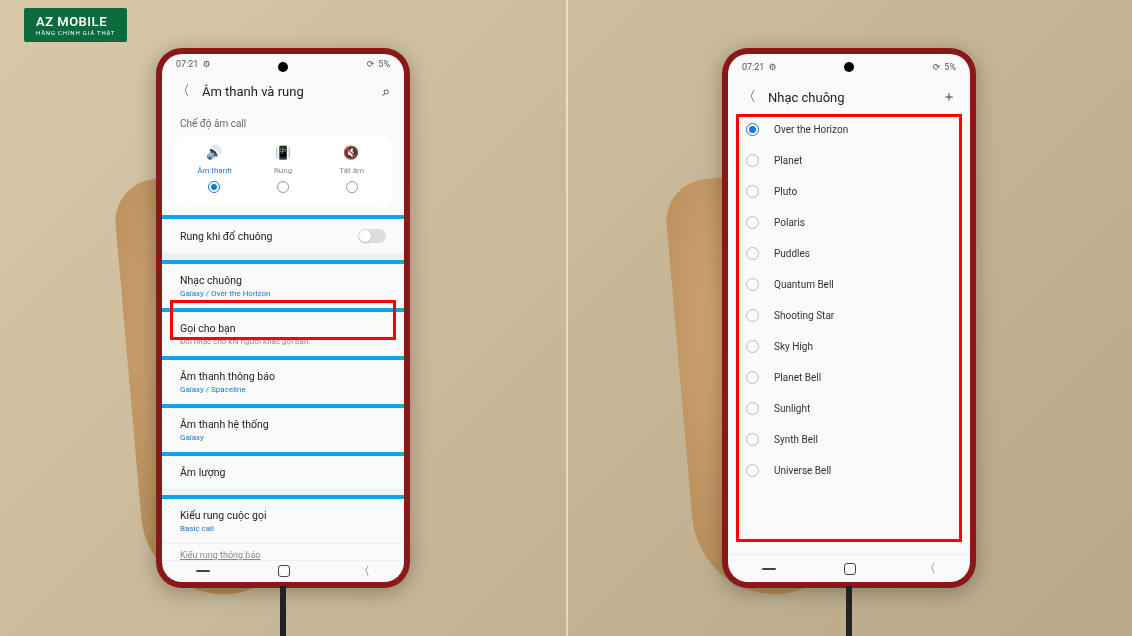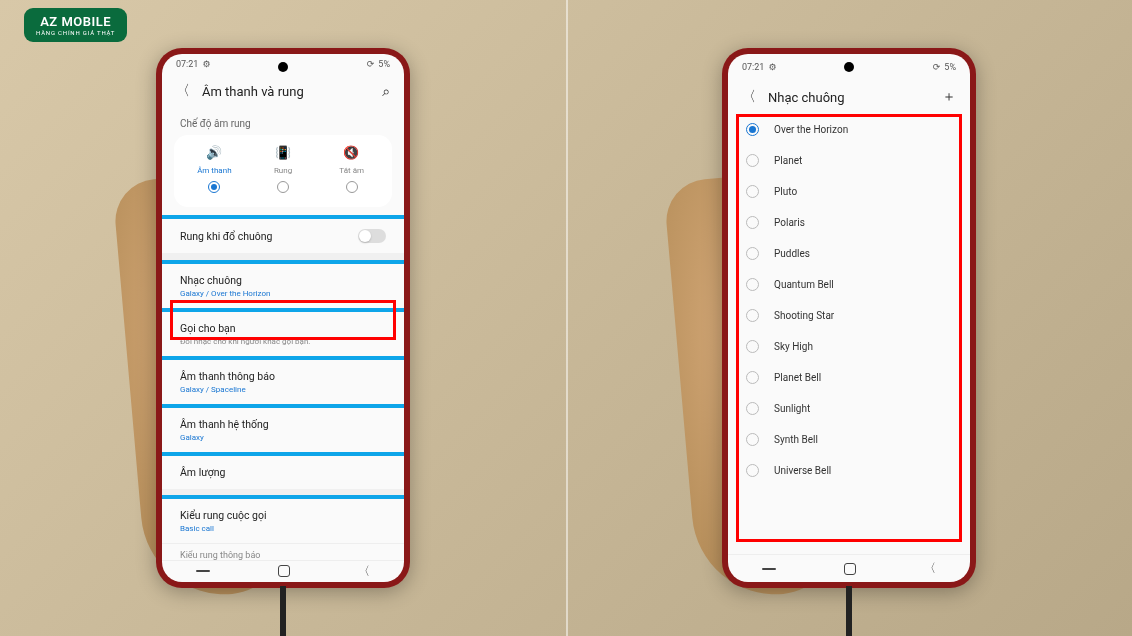--- a/index.html
+++ b/index.html
@@ -14,22 +14,21 @@
   .logo {
     position: absolute;
     top: 8px;
     left: 24px;
     background: #0a6b3d;
     color: #fff;
     padding: 6px 12px;
     font-size: 13px;
     font-weight: 600;
     letter-spacing: 0.5px;
-    border-radius: 9px;
-    text-align: center;
+    border-radius: 2px;
   }
   .logo-sub {
     font-size: 6px;
     font-weight: 400;
     display: block;
     letter-spacing: 0.8px;
   }
   .split {
     display: flex;
     width: 100%;
@@ -264,20 +263,21 @@
     width: 6px;
     height: 50px;
     background: #222;
     z-index: 11;
   }
   .bottom-partial {
     padding: 6px 18px 0;
     font-size: 9px;
     color: #888;
     border-top: 1px solid #eee;
+    text-decoration: underline;
   }
 </style>
 </head>
 <body>
 
 <div class="logo">
   <span>AZ MOBILE</span>
   <span class="logo-sub">HÀNG CHÍNH GIÁ THẬT</span>
 </div>
 
@@ -298,21 +298,21 @@
           <div class="status-right">
             <span>⟳</span>
             <span>5%</span>
           </div>
         </div>
         <div class="title-bar">
           <span class="back-icon">〈</span>
           <span class="title-text">Âm thanh và rung</span>
           <span class="action-icon">⌕</span>
         </div>
-        <div class="section-header">Chế độ âm rung</div>
+        <div class="section-header">Chế độ âm call</div>
         <div class="mode-card">
           <div class="mode-col active">
             <span class="mode-icon">🔊</span>
             <span>Âm thanh</span>
             <span class="radio-dot checked"></span>
           </div>
           <div class="mode-col">
             <span class="mode-icon">📳</span>
             <span>Rung</span>
             <span class="radio-dot"></span>

